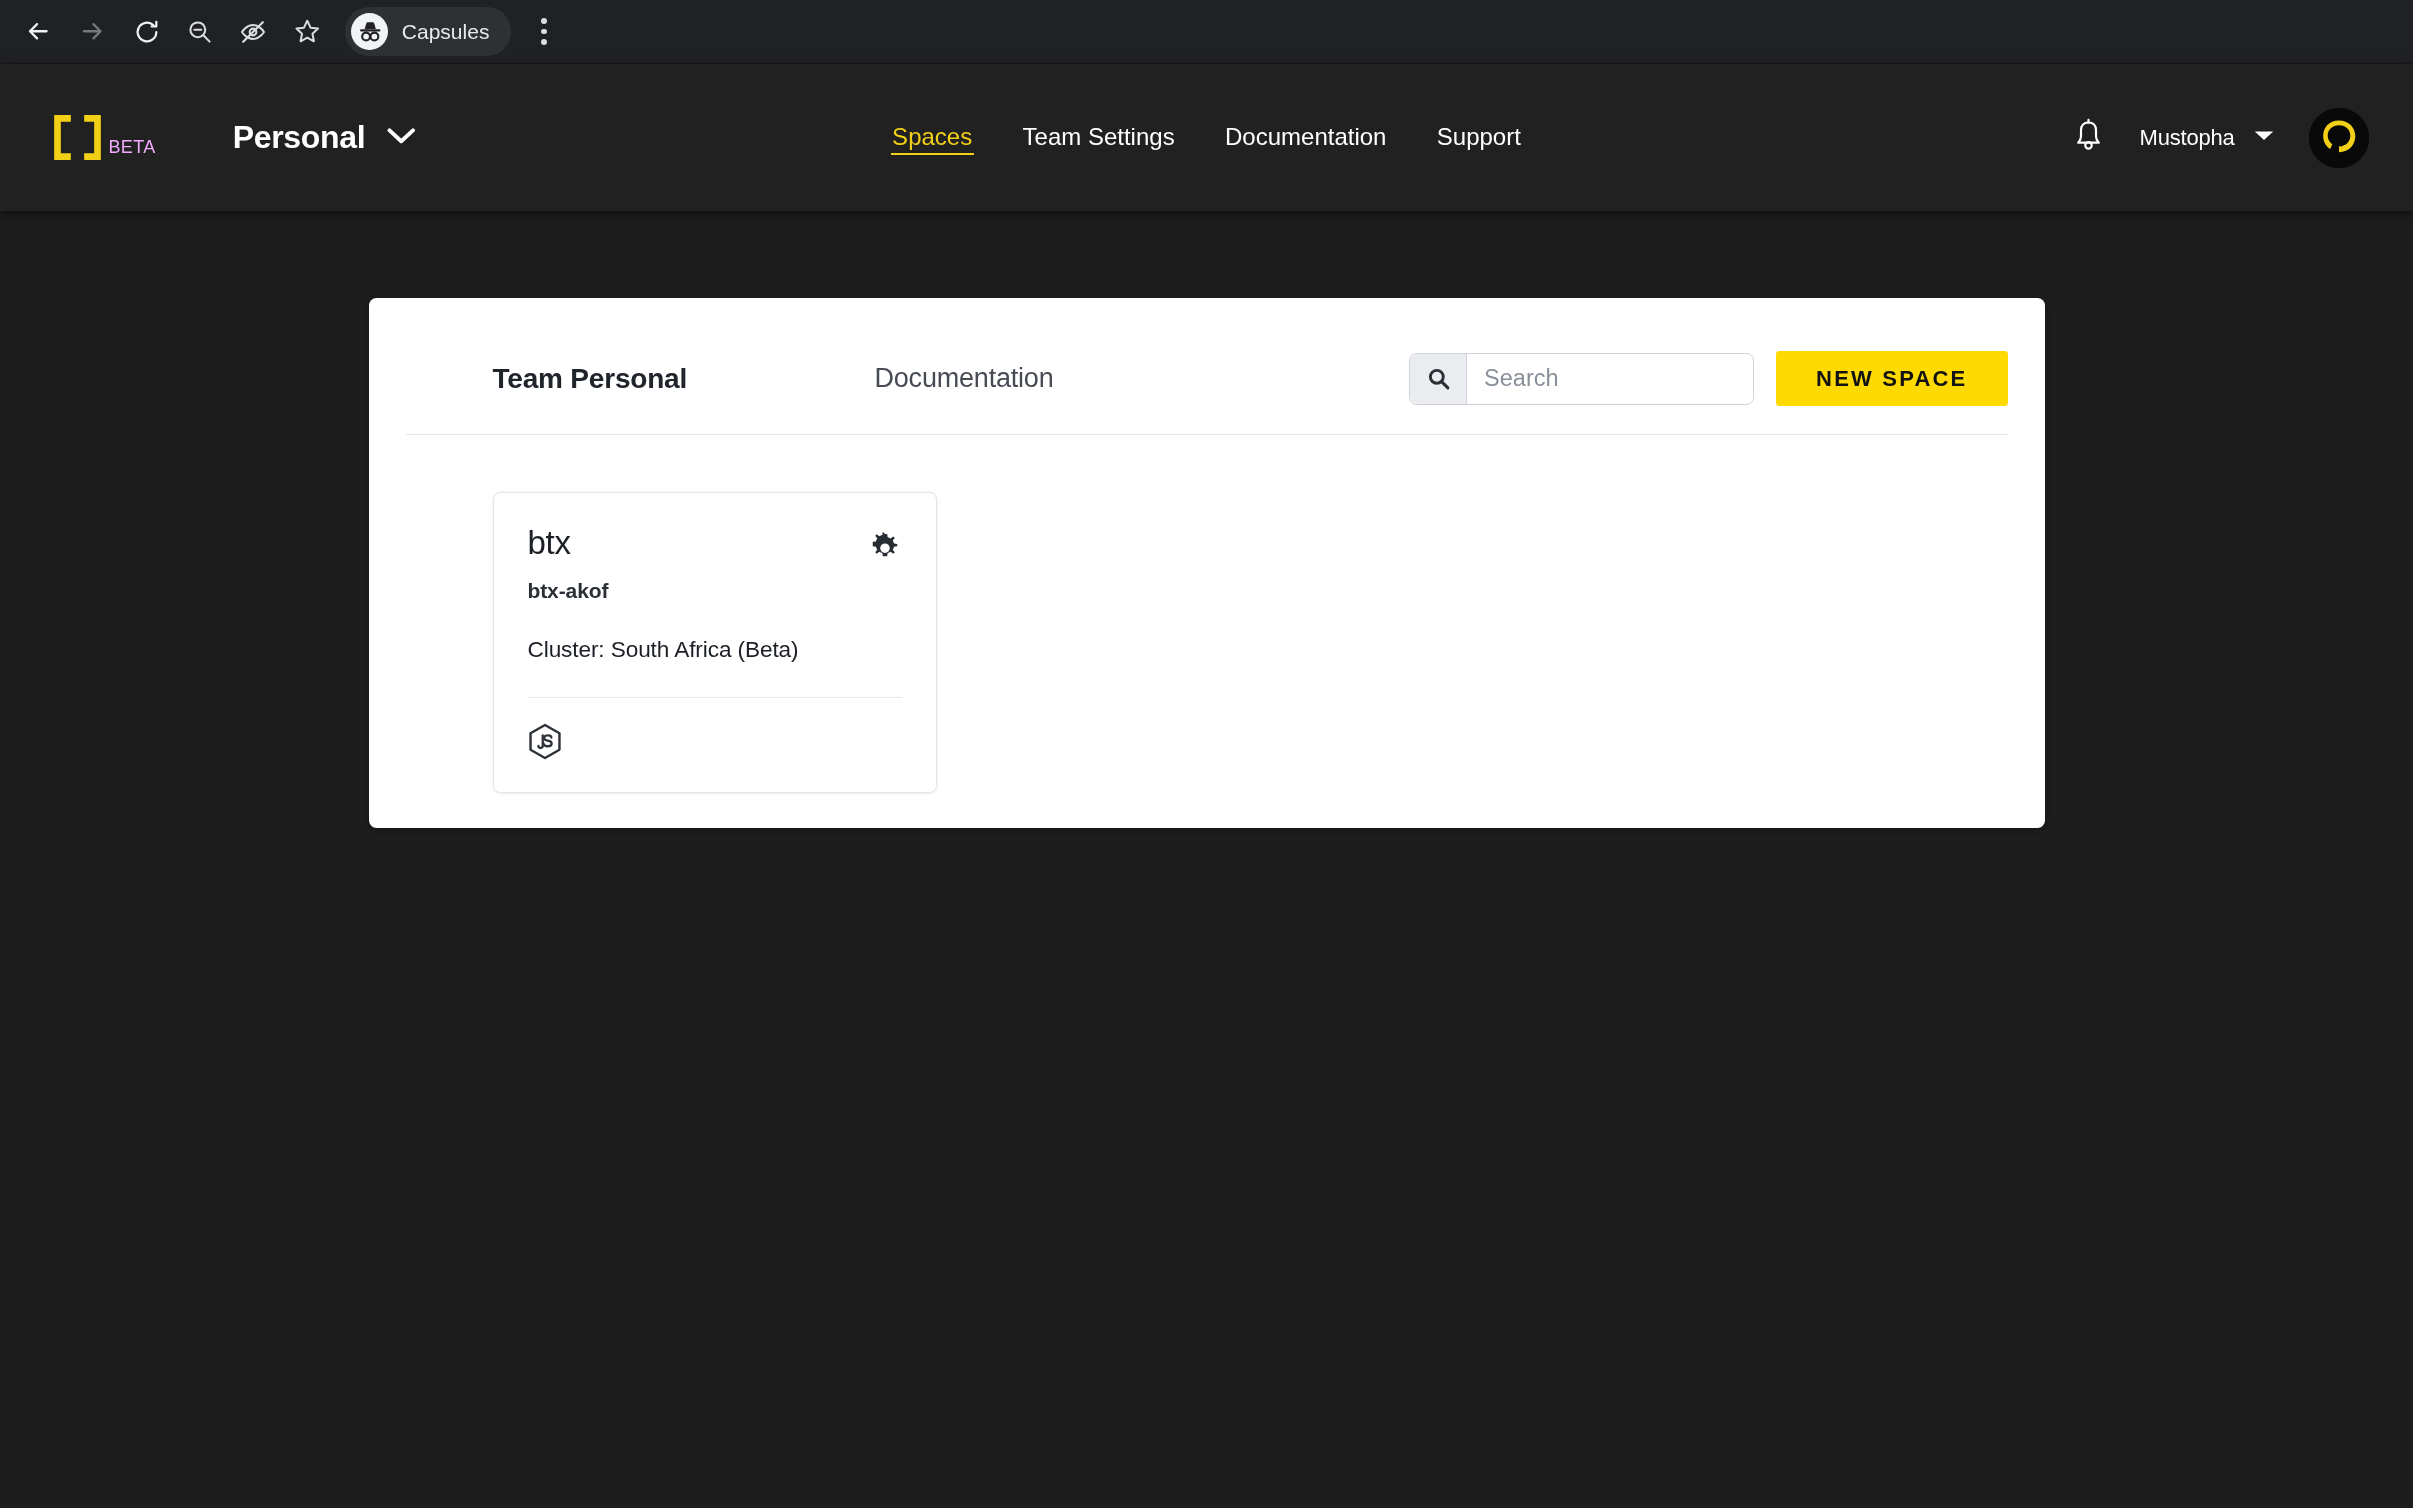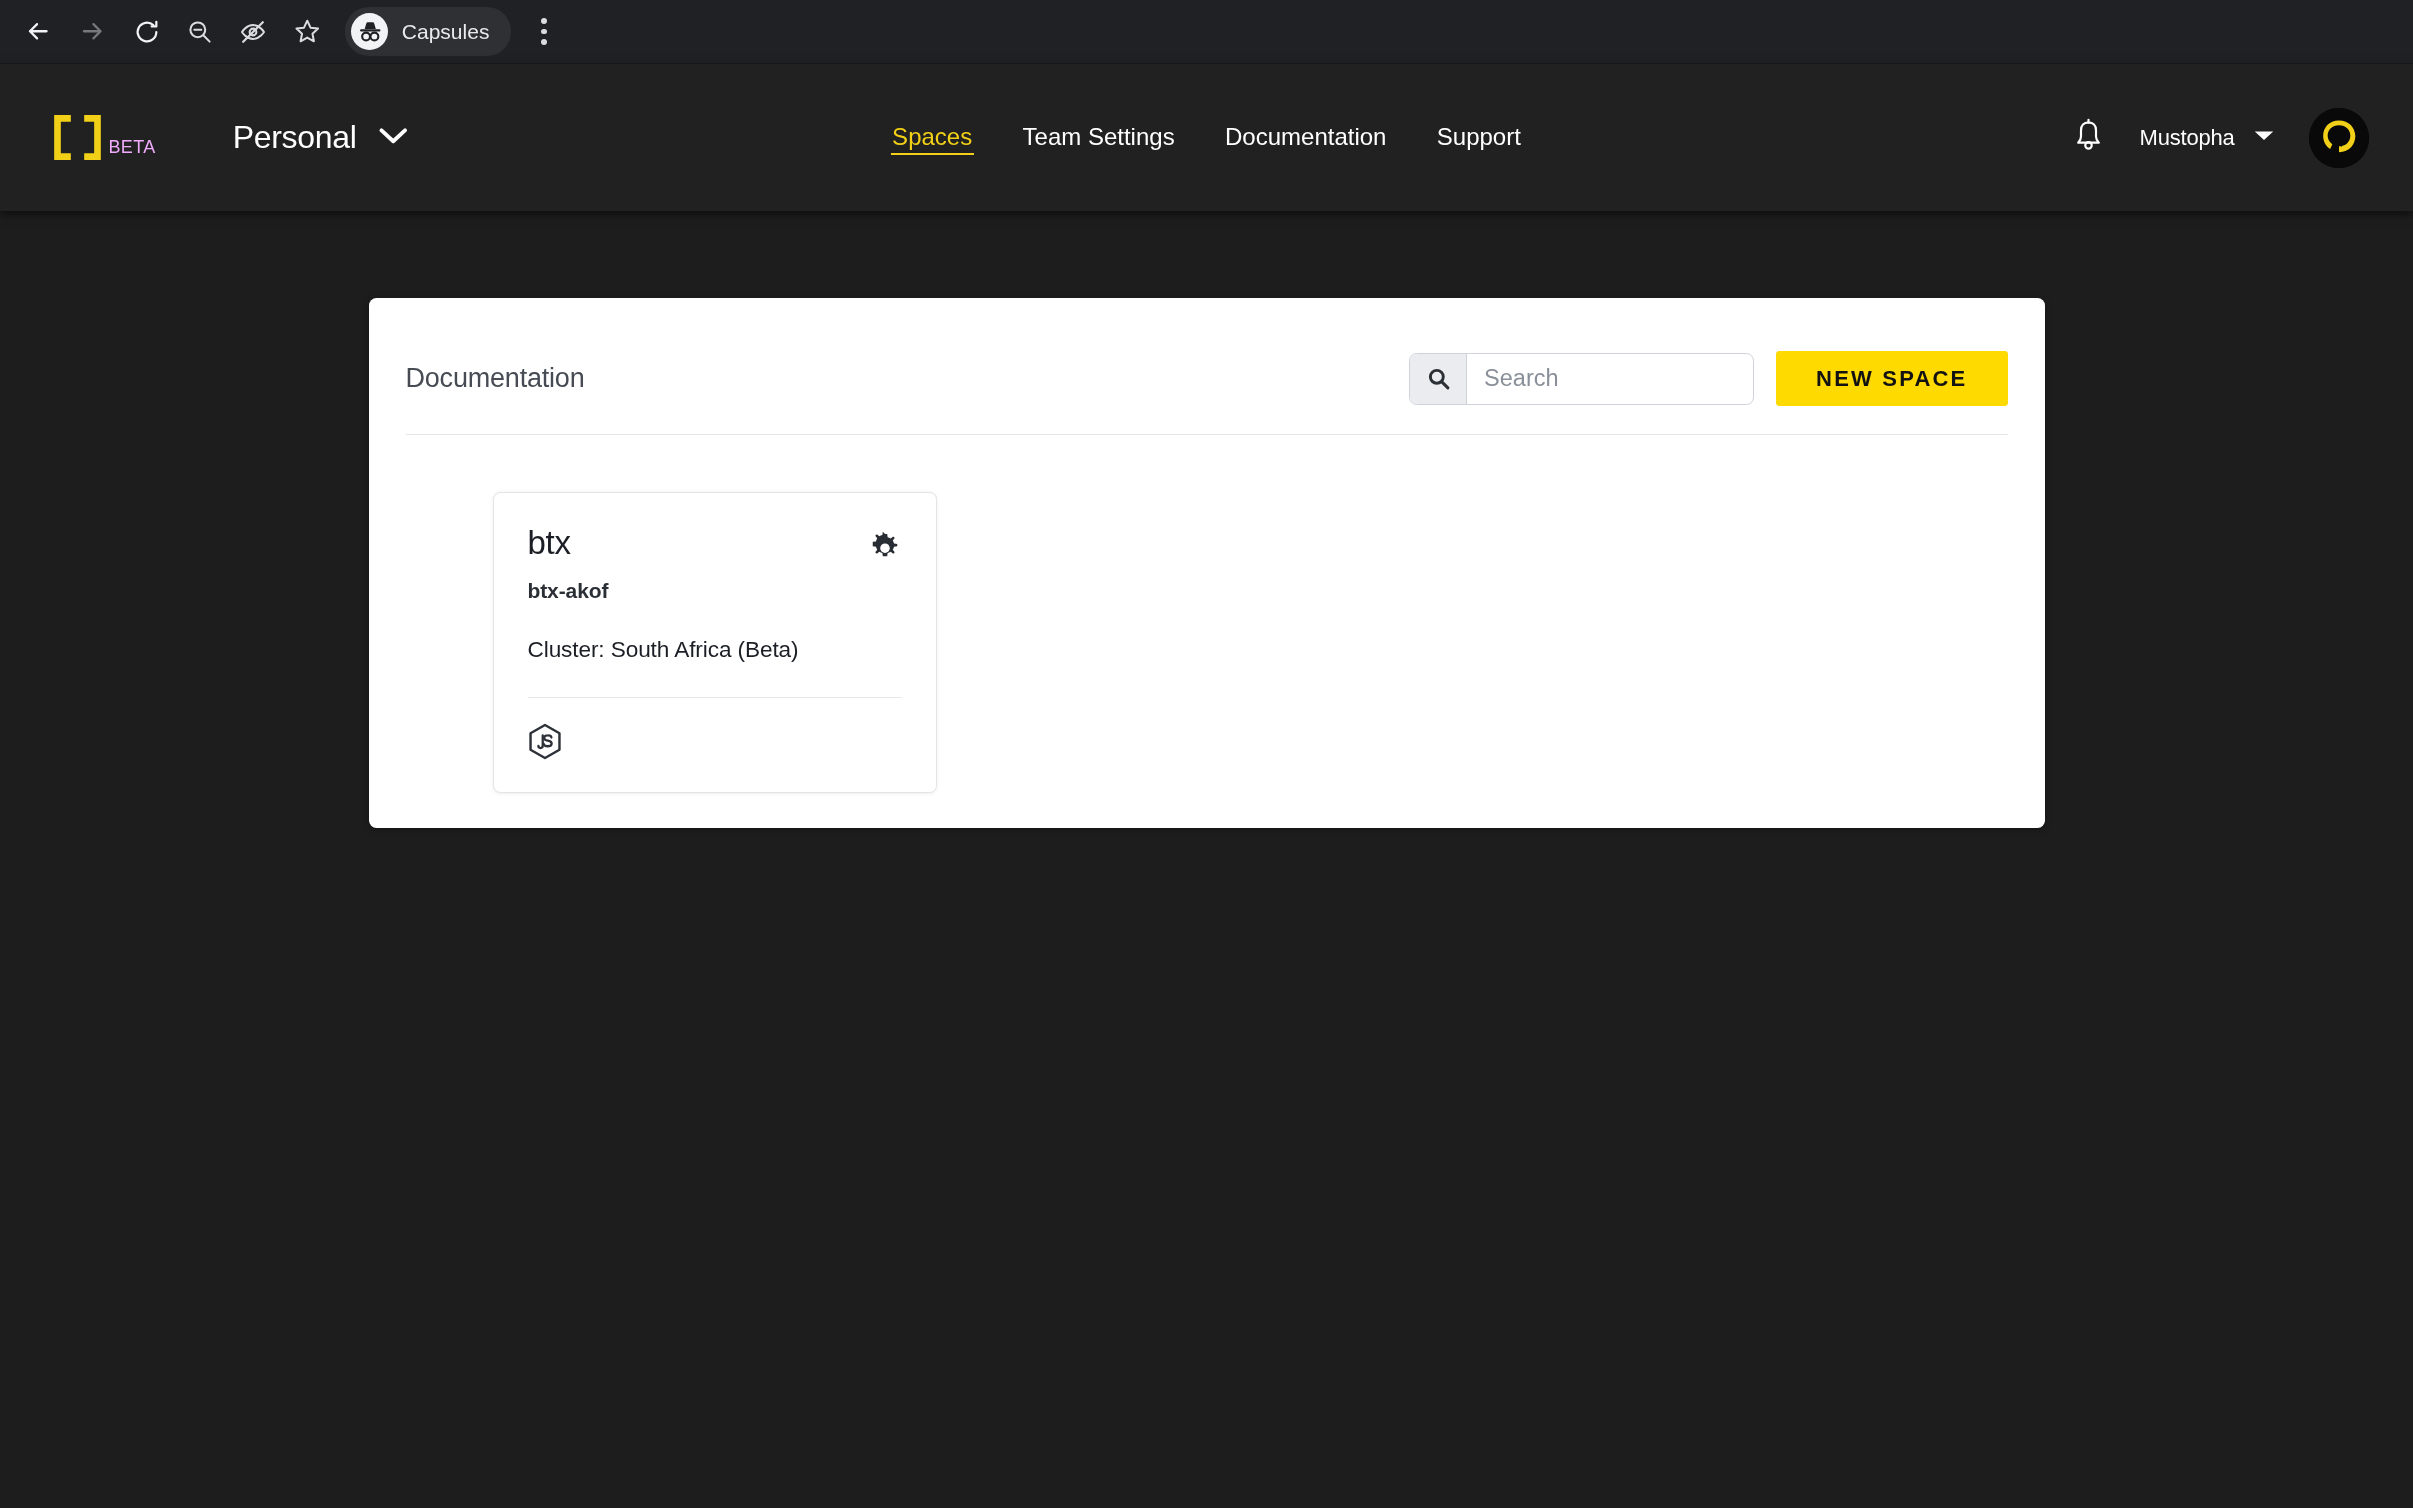--- a/index.html
+++ b/index.html
@@ -110,21 +110,21 @@
   .brand { display:flex; align-items:flex-end; gap:3.4px; flex:0 0 auto; }
   .brand-logo { display:flex; align-items:center; }
   .brand-beta {
     color:#f0abfc; font-size:18px; font-weight:400;
     letter-spacing:0.4px; padding-bottom:4.2px;
   }
   .team-switcher {
     display:flex; align-items:center; gap:22px;
     margin-left:77px; flex:0 0 auto;
   }
-  .team-name { color:#fff; font-size:32px; font-weight:400; letter-spacing:-0.3px; }
+  .team-name { color:#fff; font-size:32px; font-weight:700; letter-spacing:-0.3px; }
 
   .main-nav {
     position:absolute; left:50%; transform:translateX(-50%);
     display:flex; align-items:center; gap:47px;
   }
   .nav-link {
     color:#ffffff; font-size:24px; text-decoration:none;
     padding:3.4px 1.7px; white-space:nowrap;
   }
   .nav-link.active {
@@ -344,20 +344,21 @@
         <path d="M31.2 48.8 c0 0 3.4 2.2 4.6 4.8 c1.2 2.6 1.6 6.4 1.6 6.4 l-7.2 0 c0 0 -0.4 -4.6 0.2 -7.4 c0.3 -1.5 0.8 -3.8 0.8 -3.8 z" fill="#090909"></path>
       </svg>
     </div>
   </div>
 </div>
 
 <div class="page">
   <div class="content-card">
 
     <div class="card-toolbar">
+      <div class="team-title">Team Personal</div>
       <a class="docs-link" href="#">Documentation</a>
 
       <div class="toolbar-right">
         <div class="search-wrap">
           <span class="search-icon-box">
             <svg width="25" height="25" viewBox="0 0 24 24">
               <circle cx="10.4" cy="10.4" r="6.2" fill="none" stroke="#2b2f36" stroke-width="2.8"></circle>
               <path d="M15.2 15.2 L21 21" stroke="#2b2f36" stroke-width="2.9" stroke-linecap="round"></path>
             </svg>
           </span>

